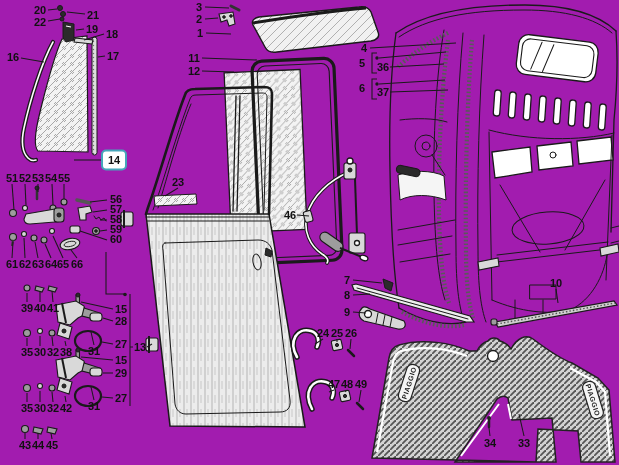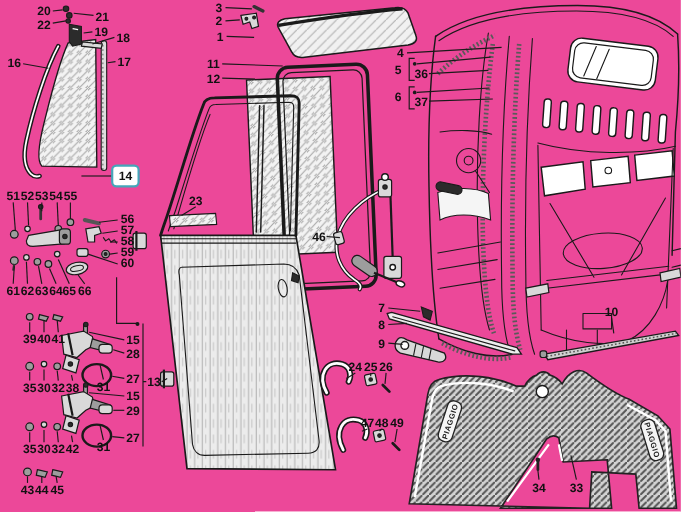--- a/index.html
+++ b/index.html
@@ -1,16 +1,16 @@
 <!DOCTYPE html>
 <html><head>
 <meta charset="utf-8">
 <style>
   html,body{margin:0;padding:0;background:#fff;}
-  .stage{position:relative;width:619px;height:465px;background:#ec4899;overflow:hidden;
+  .stage{position:relative;width:619px;height:465px;background:#a21caf;overflow:hidden;
          font-family:"Liberation Sans",sans-serif;}
   .stage svg{position:absolute;left:0;top:0;}
   .ln{stroke:#1a1a1a;fill:none;stroke-width:1.3;stroke-linecap:round;stroke-linejoin:round;}
   .ln-thin{stroke:#1a1a1a;fill:none;stroke-width:1;stroke-linecap:round;stroke-linejoin:round;}
   .ln-th{stroke:#1a1a1a;fill:none;stroke-width:2.6;stroke-linecap:round;stroke-linejoin:round;}
   .tube{stroke:#1a1a1a;fill:none;stroke-width:4.2;stroke-linecap:round;}
   .tube-core{stroke:#fff;fill:none;stroke-width:1.6;stroke-linecap:round;}
   .seal-dots{stroke:#5a5a5a;fill:none;stroke-width:4.2;stroke-dasharray:1.6 2.1;stroke-linecap:butt;}
   .metal{fill:#d9d9d9;stroke:#1a1a1a;stroke-width:1.1;}
   .metal-dk{fill:#9d9d9d;stroke:#1a1a1a;stroke-width:1.1;}

